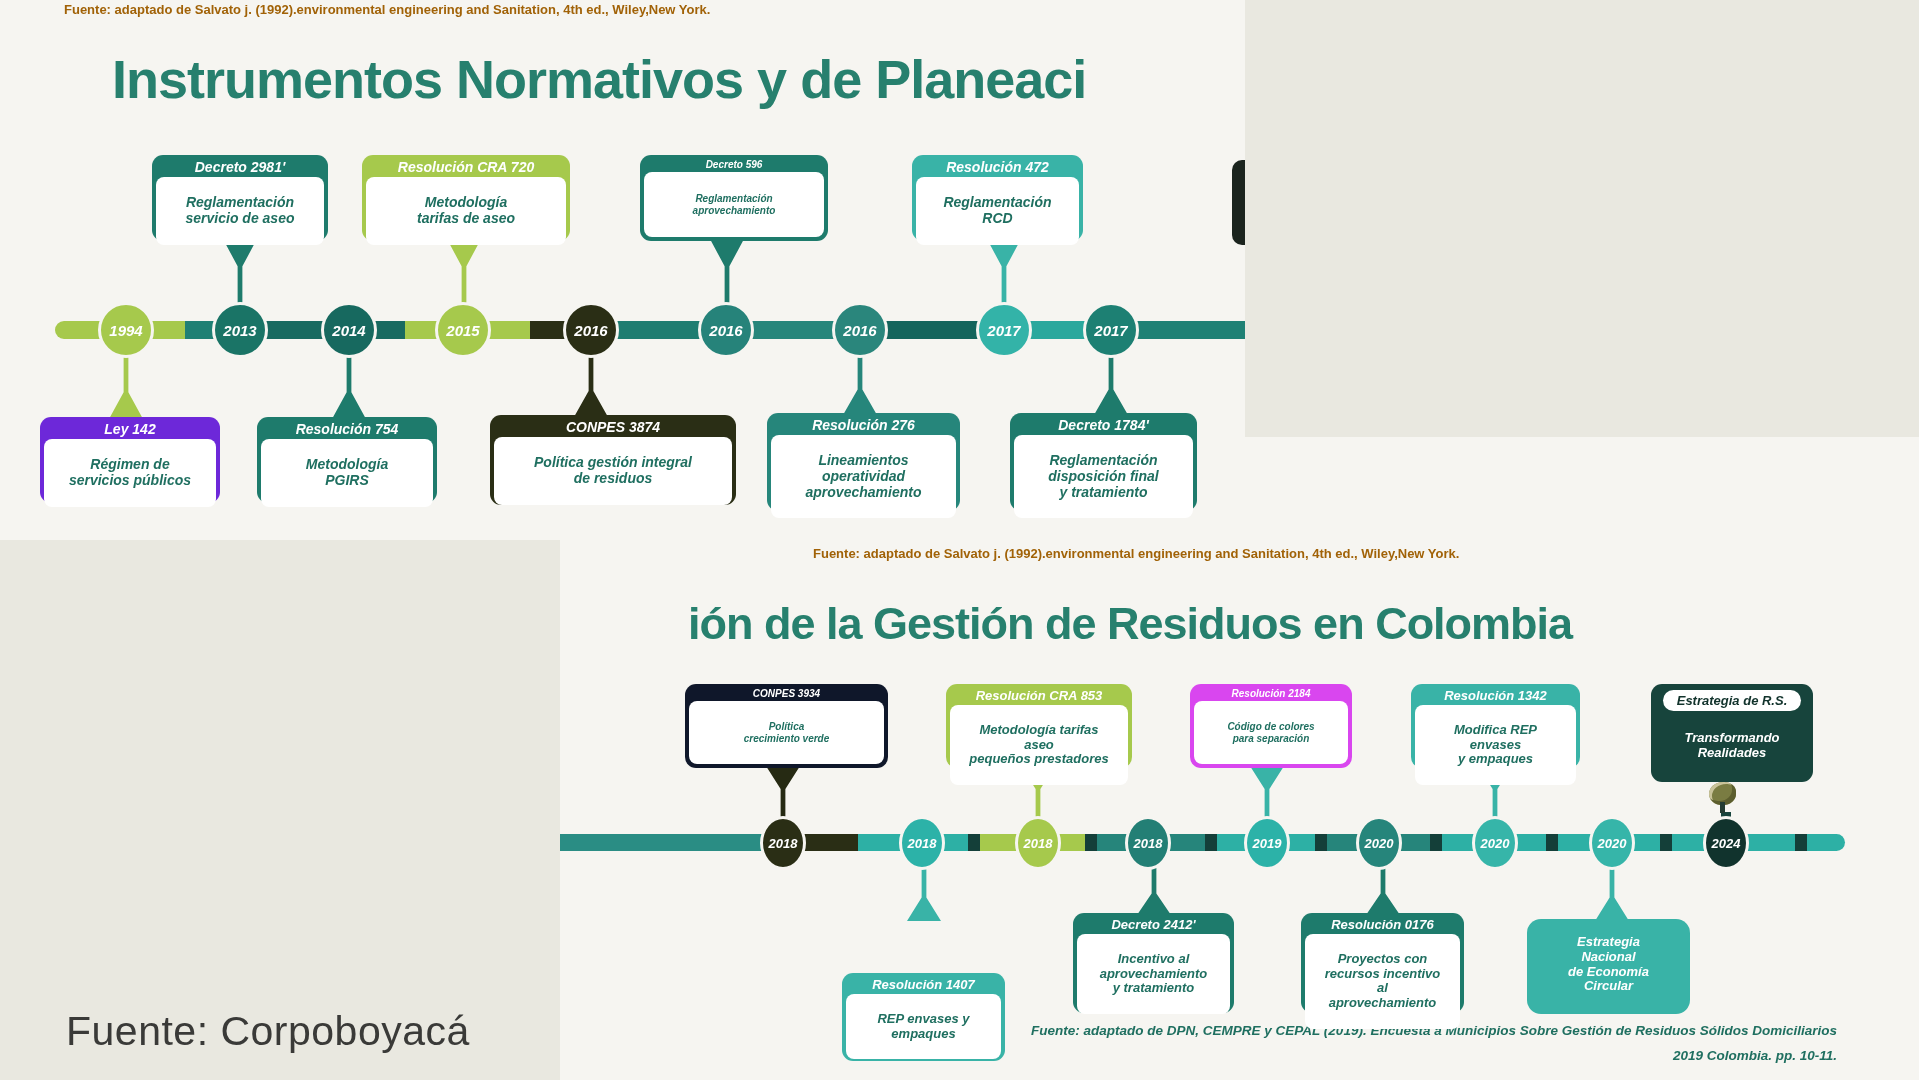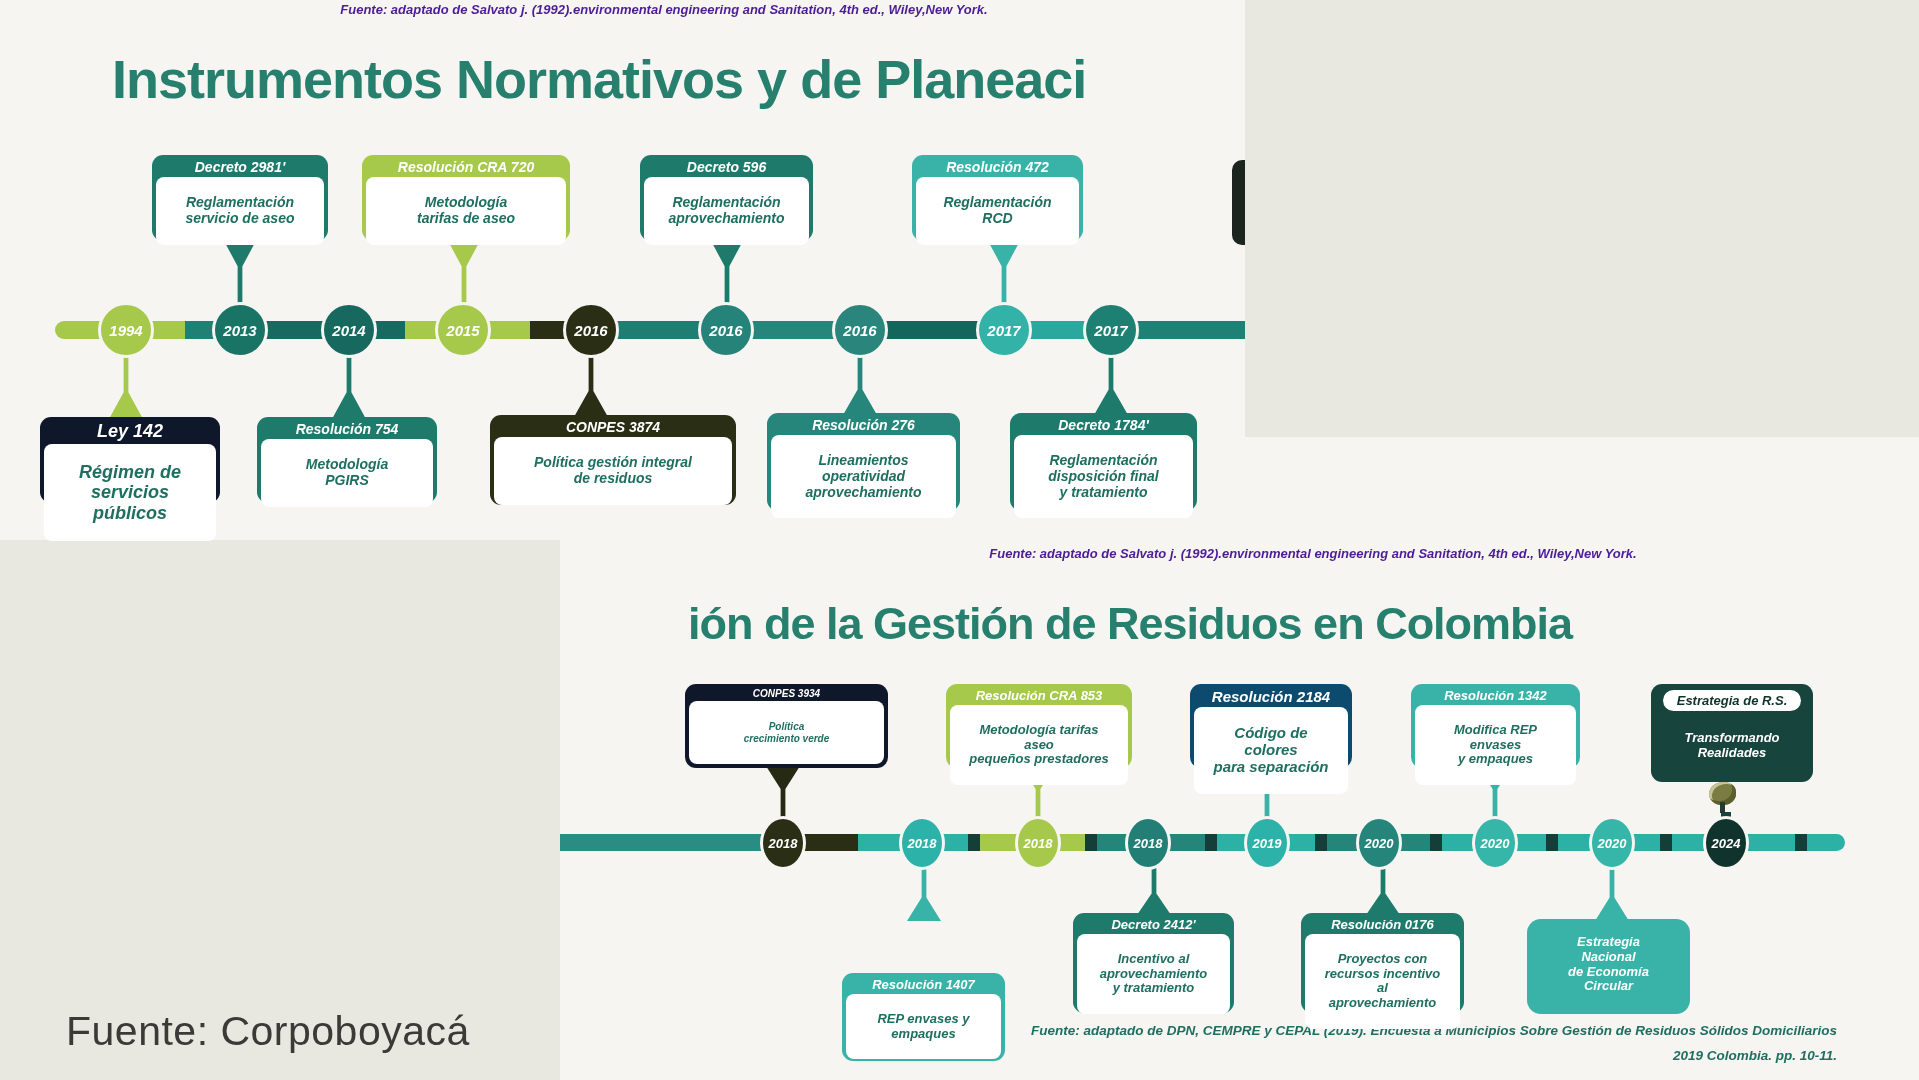--- a/index.html
+++ b/index.html
@@ -1,19 +1,19 @@
 <!DOCTYPE html>
 <html><head>
 <meta charset="utf-8">
 <style>
   html,body{margin:0;padding:0;background:#d8d8d0;}
   .stage{position:relative;width:1919px;height:1080px;background:#e9e8e0;
          font-family:"Liberation Sans",sans-serif;overflow:hidden;}
   .slide{position:absolute;background:#f6f5f1;}
-  .src-line{position:absolute;font-style:italic;font-weight:bold;color:#4c1d95;text-align:center;}
+  .src-line{position:absolute;font-weight:bold;color:#a16207;}
   .big-title{position:absolute;font-weight:bold;color:#27806e;white-space:nowrap;letter-spacing:-1px;overflow:hidden;}
   .bar-seg{position:absolute;z-index:1;}
   .year{position:absolute;z-index:3;border-radius:50%;border:3px solid #f6f5f1;
         display:flex;align-items:center;justify-content:center;
         color:#ffffff;font-weight:bold;font-style:italic;box-sizing:border-box;}
   .stem{position:absolute;z-index:2;}
   .tl-box{position:absolute;z-index:4;border-radius:11px;display:flex;flex-direction:column;box-sizing:border-box;}
   .tl-head{color:#ffffff;font-weight:bold;font-style:italic;text-align:center;padding:4px 2px 2px;flex:0 0 auto;border-radius:9px;}
   .tl-body{background:#ffffff;border-radius:8px;margin:0 4px 4px;flex:1;
            display:flex;align-items:center;justify-content:center;text-align:center;
@@ -70,31 +70,31 @@
       <div class="tl-box" style="left: 152px; top: 155px; width: 176px; height: 86px; background: rgb(30, 123, 108); font-size: 14px;">
         <div class="tl-head">Decreto 2981'</div>
         <div class="tl-body">Reglamentación<br>servicio de aseo</div>
       </div>
       <div class="stem" style="left: 447px; top: 239px; width: 34px; height: 91px; background: rgb(166, 201, 76); clip-path: polygon(0% 0%, 100% 0%, 57% 30%, 57% 100%, 43% 100%, 43% 30%);"></div>
       <div class="tl-box" style="left: 362px; top: 155px; width: 208px; height: 86px; background: rgb(166, 201, 76); font-size: 14px;">
         <div class="tl-head">Resolución CRA 720</div>
         <div class="tl-body">Metodología<br>tarifas de aseo</div>
       </div>
       <div class="stem" style="left: 710px; top: 239px; width: 34px; height: 91px; background: rgb(30, 123, 108); clip-path: polygon(0% 0%, 100% 0%, 57% 30%, 57% 100%, 43% 100%, 43% 30%);"></div>
-      <div class="tl-box" style="left: 640px; top: 155px; width: 173px; height: 86px; background: rgb(30, 123, 108); font-size: 14px;">
+      <div class="tl-box" style="left: 640px; top: 155px; width: 188px; height: 86px; background: rgb(30, 123, 108); font-size: 10px;">
         <div class="tl-head">Decreto 596</div>
         <div class="tl-body">Reglamentación<br>aprovechamiento</div>
       </div>
       <div class="stem" style="left: 987px; top: 239px; width: 34px; height: 91px; background: rgb(57, 179, 167); clip-path: polygon(0% 0%, 100% 0%, 57% 30%, 57% 100%, 43% 100%, 43% 30%);"></div>
       <div class="tl-box" style="left: 912px; top: 155px; width: 171px; height: 86px; background: rgb(57, 179, 167); font-size: 14px;">
         <div class="tl-head">Resolución 472</div>
         <div class="tl-body">Reglamentación<br>RCD</div>
       </div>
       <div class="stem" style="left: 109px; top: 330px; width: 34px; height: 89px; background: rgb(166, 201, 76); clip-path: polygon(43% 0%, 57% 0%, 57% 70%, 100% 100%, 0% 100%, 43% 70%);"></div>
-      <div class="tl-box" style="left: 40px; top: 417px; width: 180px; height: 86px; background: #0f172a; font-size: 18px;">
+      <div class="tl-box" style="left: 40px; top: 417px; width: 180px; height: 86px; background: #6d28d9; font-size: 14px;">
         <div class="tl-head">Ley 142</div>
         <div class="tl-body">Régimen de<br>servicios públicos</div>
       </div>
       <div class="stem" style="left: 332px; top: 330px; width: 34px; height: 89px; background: rgb(30, 123, 108); clip-path: polygon(43% 0%, 57% 0%, 57% 70%, 100% 100%, 0% 100%, 43% 70%);"></div>
       <div class="tl-box" style="left: 257px; top: 417px; width: 180px; height: 86px; background: rgb(30, 123, 108); font-size: 14px;">
         <div class="tl-head">Resolución 754</div>
         <div class="tl-body">Metodología<br>PGIRS</div>
       </div>
       <div class="stem" style="left: 574px; top: 330px; width: 34px; height: 87px; background: rgb(42, 46, 21); clip-path: polygon(43% 0%, 57% 0%, 57% 70%, 100% 100%, 0% 100%, 43% 70%);"></div>
       <div class="tl-box" style="left: 490px; top: 415px; width: 246px; height: 90px; background: rgb(42, 46, 21); font-size: 14px;">
@@ -143,21 +143,21 @@
       <div class="tl-box" style="left: 685px; top: 684px; width: 203px; height: 84px; background: #0f172a; font-size: 10px;">
         <div class="tl-head">CONPES 3934</div>
         <div class="tl-body">Política<br>crecimiento verde</div>
       </div>
       <div class="stem" style="left: 1021px; top: 766px; width: 34px; height: 77px; background: rgb(166, 201, 76); clip-path: polygon(0% 0%, 100% 0%, 57% 30%, 57% 100%, 43% 100%, 43% 30%);"></div>
       <div class="tl-box" style="left: 946px; top: 684px; width: 186px; height: 84px; background: rgb(166, 201, 76); font-size: 13px;">
         <div class="tl-head">Resolución CRA 853</div>
         <div class="tl-body">Metodología tarifas aseo<br>pequeños prestadores</div>
       </div>
       <div class="stem" style="left: 1250px; top: 766px; width: 34px; height: 77px; background: rgb(57, 179, 167); clip-path: polygon(0% 0%, 100% 0%, 57% 30%, 57% 100%, 43% 100%, 43% 30%);"></div>
-      <div class="tl-box" style="left: 1190px; top: 684px; width: 162px; height: 84px; background: #0c4a6e; font-size: 15px;">
+      <div class="tl-box" style="left: 1190px; top: 684px; width: 162px; height: 84px; background: #d946ef; font-size: 10px;">
         <div class="tl-head">Resolución 2184</div>
         <div class="tl-body">Código de colores<br>para separación</div>
       </div>
       <div class="stem" style="left: 1478px; top: 766px; width: 34px; height: 77px; background: rgb(57, 179, 167); clip-path: polygon(0% 0%, 100% 0%, 57% 30%, 57% 100%, 43% 100%, 43% 30%);"></div>
       <div class="tl-box" style="left: 1411px; top: 684px; width: 169px; height: 84px; background: rgb(57, 179, 167); font-size: 13px;">
         <div class="tl-head">Resolución 1342</div>
         <div class="tl-body">Modifica REP envases<br>y empaques</div>
       </div>
       <div class="tree" style="left: 1706px; top: 782px; width: 34px; height: 32px;">
         <div class="foliage"></div>

